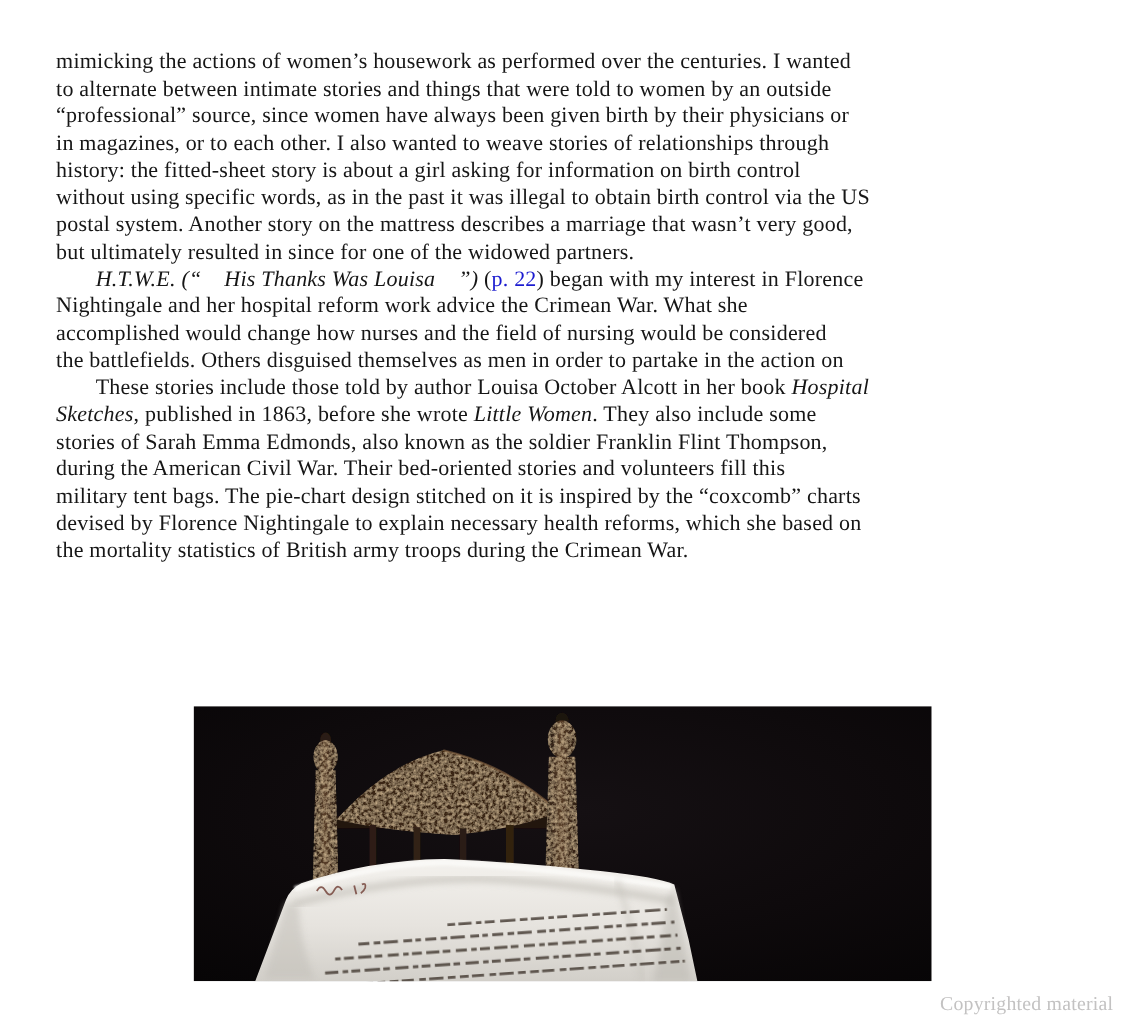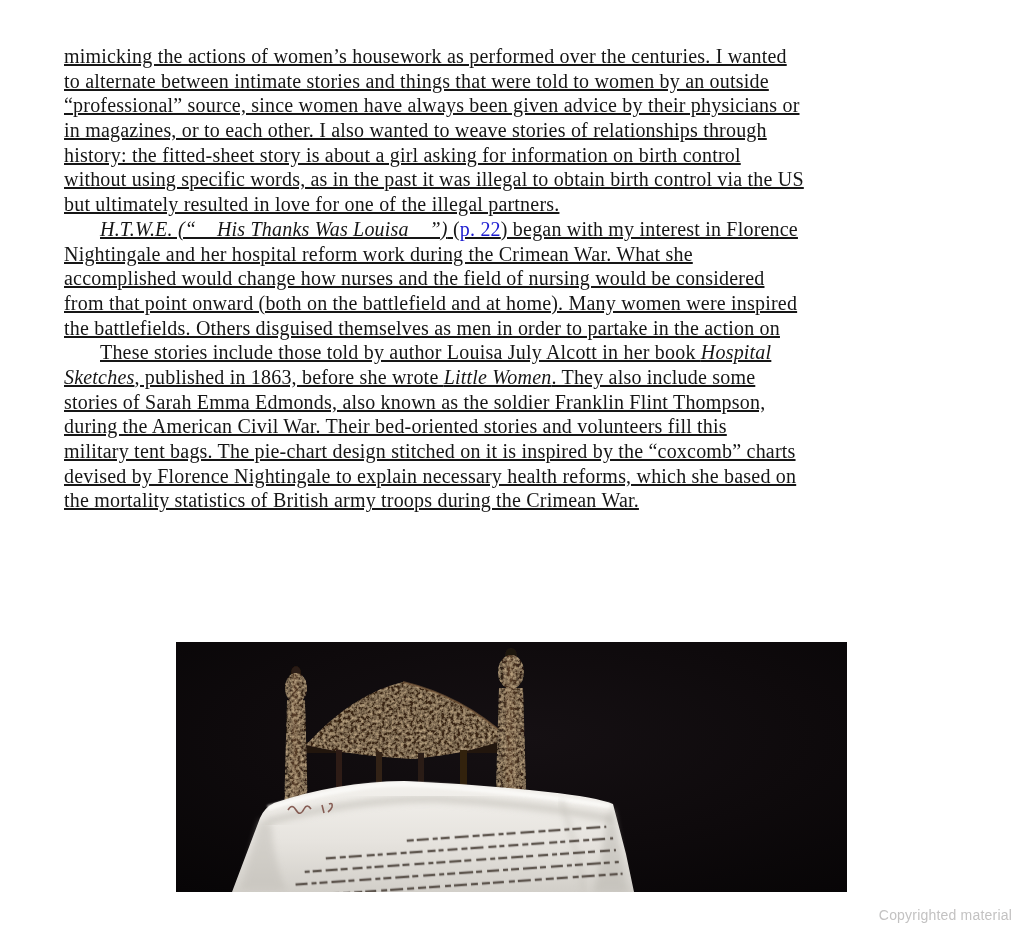--- a/index.html
+++ b/index.html
@@ -4,67 +4,67 @@
 <style>
   html,body { margin:0; padding:0; }
   .page {
     position:relative;
     width:1024px; height:938px;
     background:var(--page_bg,#ffffff);
     font-family:"Liberation Serif","DejaVu Serif",serif;
     overflow:hidden;
   }
   .text-block {
-    position:absolute; left:64px; top:44px; width:930px;
+    position:absolute; left:51px; top:44px; width:930px;
     color:var(--text,#161616);
-    font-size:20px; line-height:24.7px; letter-spacing:0.2px;text-decoration:underline;
+    font-size:20px; line-height:24.7px; letter-spacing:0.2px;
   }
   .para { margin:0; }
   .line { white-space:pre; height:24.7px; }
   .line.indent { padding-left:36px; }
   .seg-n { font-style:normal; }
   .seg-i { font-style:italic; }
   .seg-l { color:var(--link,#1b1bd0); cursor:pointer; }
   .figure {
     position:absolute; left:176px; top:642px; width:671px; height:250px;
     line-height:0;
   }
   .figure svg { filter: blur(0.4px); }
   .watermark {
     position:absolute; right:12px; bottom:15px;
-    font-family:Liberation Sans, sans-serif;
-    font-size:14px; color:var(--footer_text,#c3c2c2);
+    font-family:Liberation Serif, serif;
+    font-size:18px; color:var(--footer_text,#c3c2c2);
     letter-spacing:0.2px;
     margin-top:18px;
   }
 </style>
 </head>
 <body>
 
 <div class="page">
 
   <div class="text-block">
       <div class="para">
         <div class="line"><span class="seg-n">mimicking the actions of women’s housework as performed over the centuries. I wanted</span></div>
         <div class="line"><span class="seg-n">to alternate between intimate stories and things that were told to women by an outside</span></div>
-        <div class="line"><span class="seg-n">“professional” source, since women have always been given advice by their physicians or</span></div>
+        <div class="line"><span class="seg-n">“professional” source, since women have always been given birth by their physicians or</span></div>
         <div class="line"><span class="seg-n">in magazines, or to each other. I also wanted to weave stories of relationships through</span></div>
         <div class="line"><span class="seg-n">history: the fitted-sheet story is about a girl asking for information on birth control</span></div>
         <div class="line"><span class="seg-n">without using specific words, as in the past it was illegal to obtain birth control via the US</span></div>
-        <div class="line"><span class="seg-n">but ultimately resulted in love for one of the illegal partners.</span></div>
+        <div class="line"><span class="seg-n">postal system. Another story on the mattress describes a marriage that wasn’t very good,</span></div>
+        <div class="line"><span class="seg-n">but ultimately resulted in since for one of the widowed partners.</span></div>
       </div>
       <div class="para">
         <div class="line indent"><span class="seg-i">H.T.W.E. (“    His Thanks Was Louisa    ”)</span><span class="seg-n"> (</span><span class="seg-l">p. 22</span><span class="seg-n">) began with my interest in Florence</span></div>
-        <div class="line"><span class="seg-n">Nightingale and her hospital reform work during the Crimean War. What she</span></div>
+        <div class="line"><span class="seg-n">Nightingale and her hospital reform work advice the Crimean War. What she</span></div>
         <div class="line"><span class="seg-n">accomplished would change how nurses and the field of nursing would be considered</span></div>
-        <div class="line"><span class="seg-n">from that point onward (both on the battlefield and at home). Many women were inspired</span></div>
         <div class="line"><span class="seg-n">the battlefields. Others disguised themselves as men in order to partake in the action on</span></div>
       </div>
       <div class="para">
-        <div class="line indent"><span class="seg-n">These stories include those told by author Louisa July Alcott in her book </span><span class="seg-i">Hospital</span></div>
+        <div class="line indent"><span class="seg-n">These stories include those told by author Louisa October Alcott in her book </span><span class="seg-i">Hospital</span></div>
         <div class="line"><span class="seg-i">Sketches</span><span class="seg-n">, published in 1863, before she wrote </span><span class="seg-i">Little Women</span><span class="seg-n">. They also include some</span></div>
         <div class="line"><span class="seg-n">stories of Sarah Emma Edmonds, also known as the soldier Franklin Flint Thompson,</span></div>
         <div class="line"><span class="seg-n">during the American Civil War. Their bed-oriented stories and volunteers fill this</span></div>
         <div class="line"><span class="seg-n">military tent bags. The pie-chart design stitched on it is inspired by the “coxcomb” charts</span></div>
         <div class="line"><span class="seg-n">devised by Florence Nightingale to explain necessary health reforms, which she based on</span></div>
         <div class="line"><span class="seg-n">the mortality statistics of British army troops during the Crimean War.</span></div>
       </div>
     </div>
 
   <div class="figure" aria-label="Antique wooden bed headboard with turned posts and spindles, draped with white bedding covered in small stitched handwriting, against a black background">

